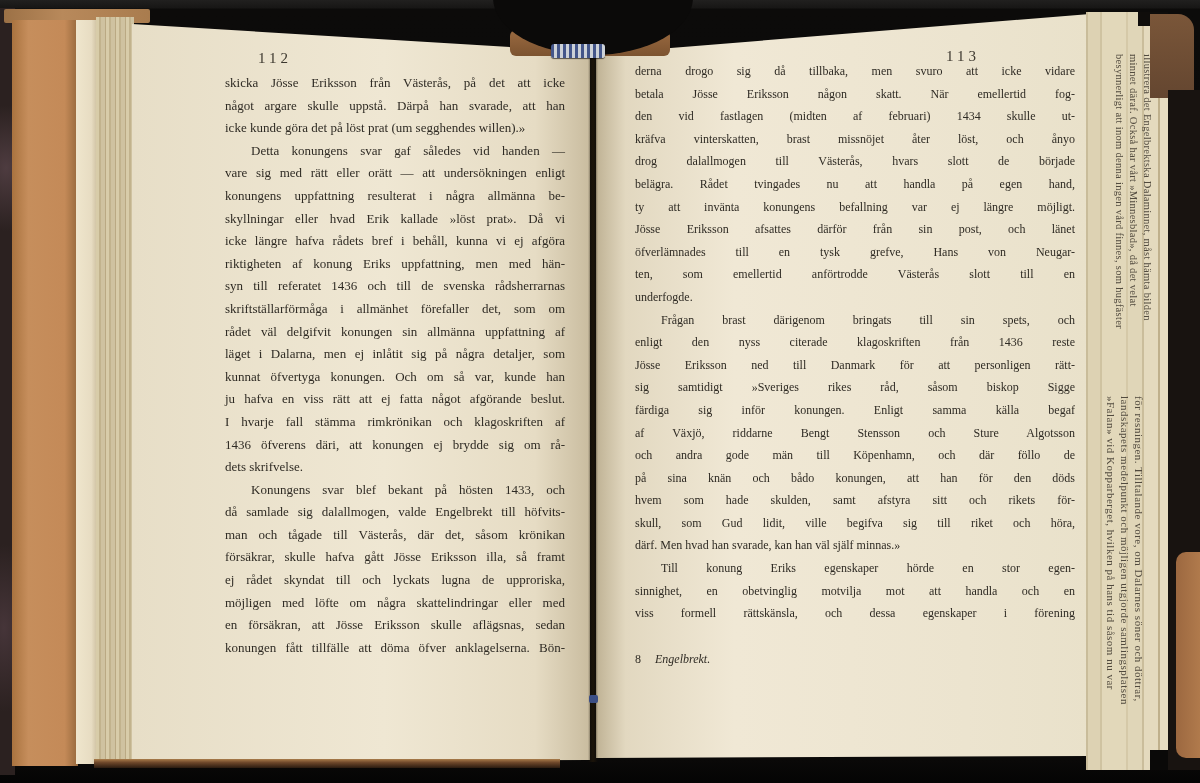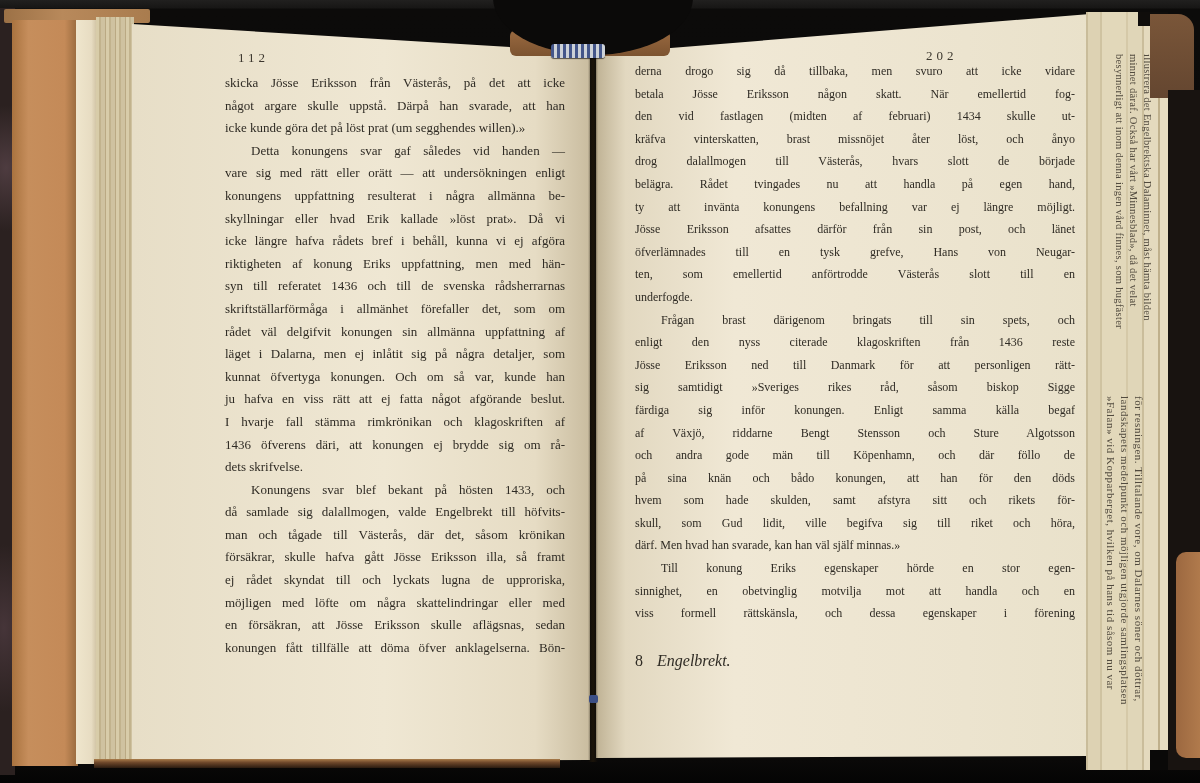--- a/index.html
+++ b/index.html
@@ -26,30 +26,30 @@
   .page-right{left:596px;top:12px;width:494px;height:748px;
     background:linear-gradient(90deg,#bfb294 0,#e2d8c0 6%,#f0e8d5 28%,#ece4cf 75%,#e9e1ca 100%);
     clip-path:polygon(0 42px,100% 2px,100% 744px,0 746px);}
   .gutter-shadow{position:absolute;left:588px;top:14px;width:10px;height:748px;background:linear-gradient(90deg,rgba(20,15,8,0) 0,rgba(30,22,10,.85) 50%,rgba(20,15,8,0) 100%);}
   .gutter-dip{position:absolute;left:493px;top:-60px;width:200px;height:115px;background:#0b0a09;border-radius:50%;}
   .spine-tan{position:absolute;left:510px;top:30px;width:160px;height:26px;background:linear-gradient(180deg,#9a6a40,#7c5330);border-radius:6px;}
   .headband{position:absolute;left:551px;top:44px;width:54px;height:14px;border-radius:3px;
     background:repeating-linear-gradient(90deg,#44568a 0 3px,#ccd1d7 3px 6px);box-shadow:0 1px 1px rgba(0,0,0,.6);}
   .tailband{position:absolute;left:589px;top:695px;width:9px;height:8px;background:#3b4e85;border-radius:2px;}
   
-  .pgnum{position:absolute;font-size:13px;letter-spacing:4px;color:#3c372e;}
+  .pgnum{position:absolute;font-size:15px;letter-spacing:4px;color:#3c372e;margin-left:20px;}
   .pgnum-left{left:238px;top:50px;}
   .pgnum-right{left:926px;top:48px;}
   .textblock{position:absolute;}
   .tb-left{left:225px;top:72px;width:340px;font-size:13px;}
   .tb-right{left:635px;top:60px;width:440px;font-size:12px;}
   .tline{height:22.6px;line-height:22.6px;text-align:justify;text-align-last:justify;white-space:normal;color:#2f2b24;}
   .tline.indent{text-indent:26px;}
   .tline.pend{text-align-last:left;}
-  .footer-line{position:absolute;left:635px;top:652px;font-size:16px;color:#2f2b24;}
+  .footer-line{position:absolute;left:635px;top:652px;font-size:12px;color:#2f2b24;}
   .footer-line .sig{margin-right:14px;}
   .footer-line .ital{font-style:italic;}
   
   .leaves-strip{position:absolute;left:1086px;top:12px;width:82px;height:758px;
     background:linear-gradient(90deg,#c9bc9a 0 2px,#ddd2b3 2px 14px,#cfc3a1 14px 16px,#e2d8ba 16px 40px,#d5c9a8 40px 42px,#e0d6b8 42px 56px,#cabd9b 56px 58px,#e4dabe 58px 72px,#bfb08c 72px 74px,#e7ddc1 74px 82px);}
   .leaf-step-top{position:absolute;left:1138px;top:12px;width:30px;height:14px;background:#0f0d0b;}
   .leaf-step-top2{position:absolute;left:1156px;top:12px;width:12px;height:22px;background:#0f0d0b;}
   .leaf-step-bot{position:absolute;left:1150px;top:750px;width:18px;height:20px;background:#0a0908;}
   .vgroup{position:absolute;display:flex;flex-direction:row;gap:1px;}
   .vgroup-top{left:1112px;top:54px;height:338px;}
@@ -77,21 +77,21 @@
   <div class="page page-left"></div>
   <div class="page page-right"></div>
   <div class="bottom-cover-line"></div>
   <div class="gutter-shadow"></div>
   <div class="spine-tan"></div>
   <div class="gutter-dip"></div>
   <div class="headband"></div>
   <div class="tailband"></div>
 
   <div class="pgnum pgnum-left">112</div>
-  <div class="pgnum pgnum-right">202</div>
+  <div class="pgnum pgnum-right">113</div>
 
   <div class="textblock tb-left">
       <div class="tline">skicka Jösse Eriksson från Västerås, på det att icke</div>
       <div class="tline">något argare skulle uppstå.  Därpå han svarade, att han</div>
       <div class="tline pend">icke kunde göra det på löst prat (um segghendes willen).»</div>
       <div class="tline indent">Detta konungens svar gaf således vid handen —</div>
       <div class="tline">vare sig med rätt eller orätt — att undersökningen enligt</div>
       <div class="tline">konungens uppfattning resulterat i några allmänna be-</div>
       <div class="tline">skyllningar eller hvad Erik kallade »löst prat».  Då vi</div>
       <div class="tline">icke längre hafva rådets bref i behåll, kunna vi ej afgöra</div>

